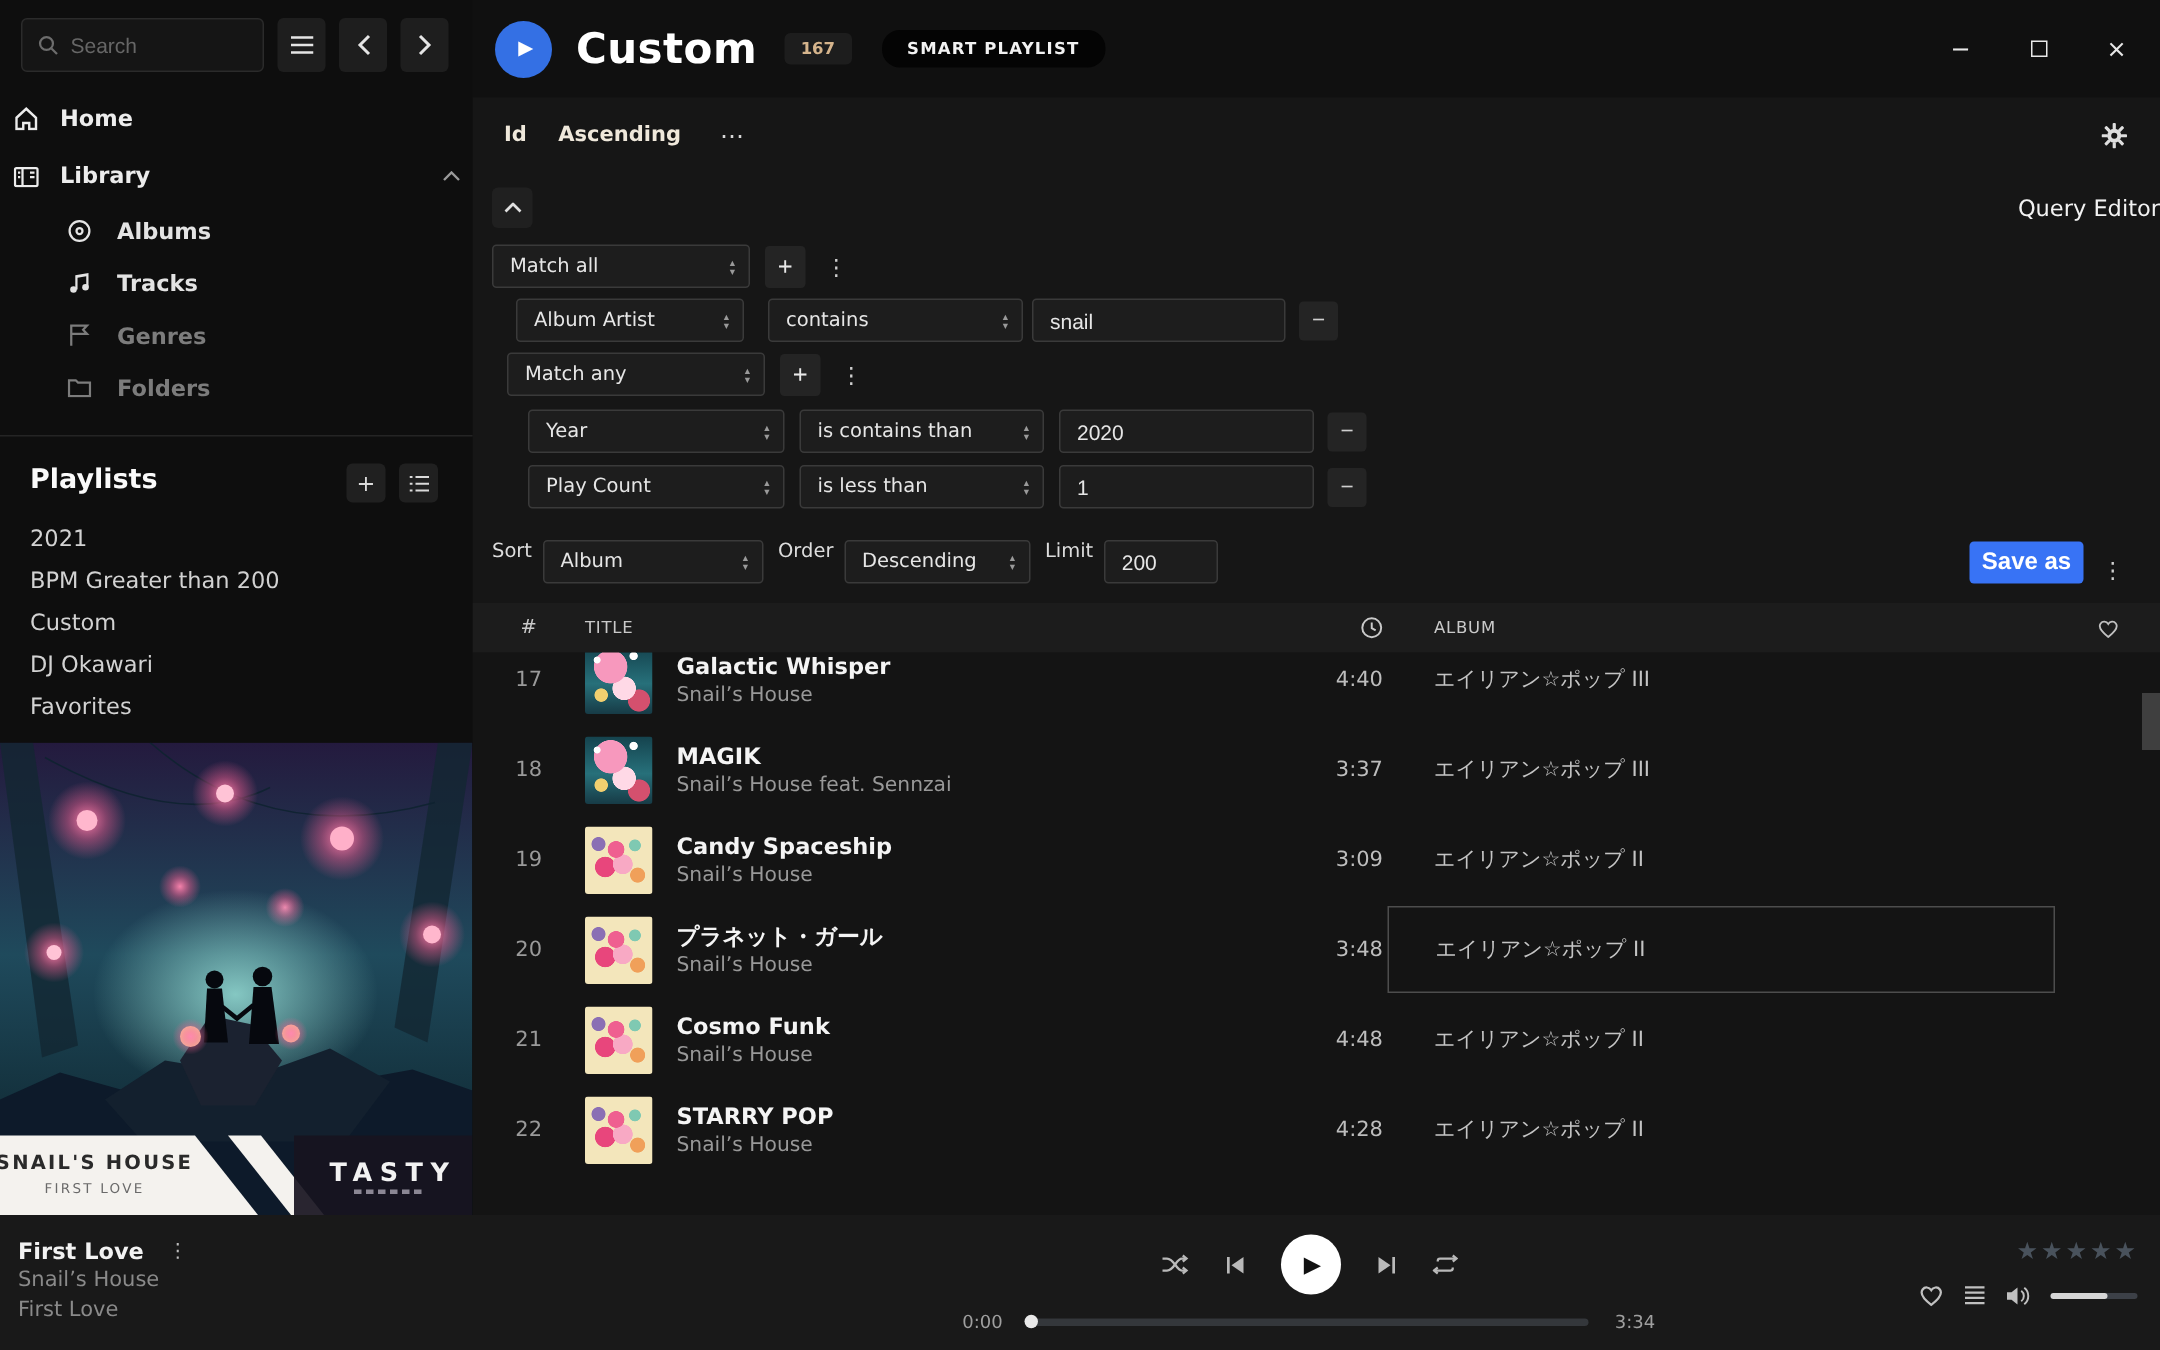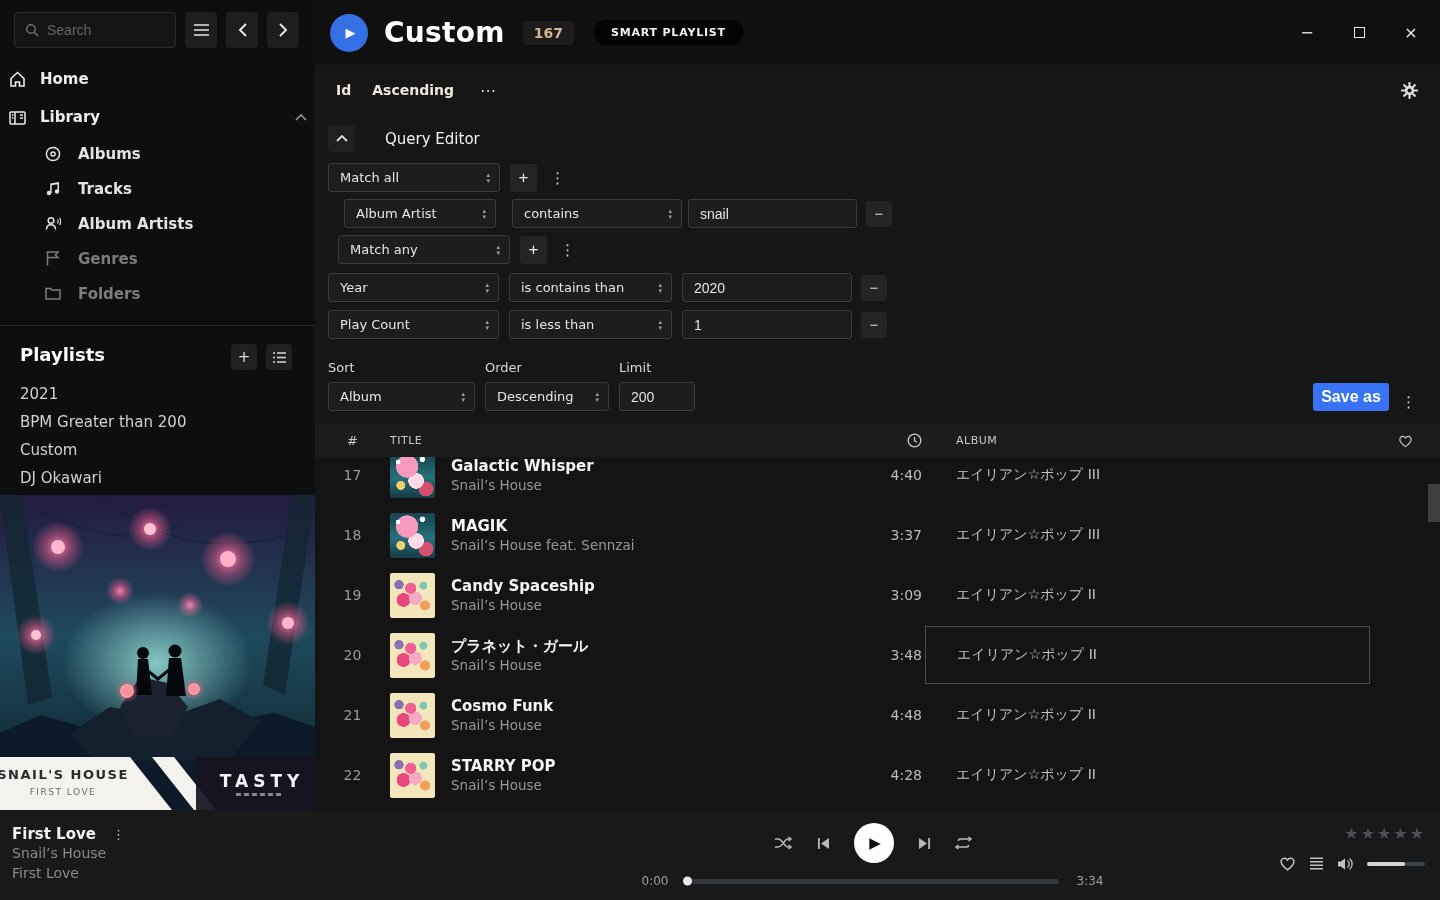--- a/index.html
+++ b/index.html
@@ -31,52 +31,52 @@
   
   .album-art { position:absolute; left:0; bottom:0; width:315px; height:315px; overflow:hidden; }
   .album-art svg { display:block; }
 
   
   .main { position:absolute; left:315px; top:0; width:1125px; height:810px; background:#161616; display:flex; flex-direction:column; }
   .main-header { height:65px; background:#101010; display:flex; align-items:center; padding:0 0 0 15px; flex:none; }
   .hdr-play { width:38px; height:38px; border-radius:50%; background:#3470e4; color:#fff; display:flex; align-items:center; justify-content:center; font-size:13px; cursor:pointer; flex:none; }
   .hdr-play span { margin-left:3px; }
   .hdr-title { font-size:28px; font-weight:800; color:#ffffff; margin-left:16px; letter-spacing:.3px; }
-  .hdr-count { margin-left:18px; background:#1d1d1d; border-radius:4px; padding:4px 11px; font-size:14px; font-weight:bold; color:#d5b48c; }
+  .hdr-count { margin-left:18px; background:#1d1d1d; border-radius:4px; padding:4px 11px; font-size:11px; font-weight:bold; color:#d5b48c; }
   .hdr-badge { margin-left:20px; background:#040404; border-radius:12px; padding:6px 17px; font-size:11px; font-weight:bold; letter-spacing:.8px; color:#f2f2f2; }
   .win-controls { margin-left:auto; display:flex; align-items:center; gap:24px; padding-right:15px; color:#e8e8e8; }
   .win-btn { width:28px; height:28px; display:flex; align-items:center; justify-content:center; font-size:16px; cursor:pointer; }
   .win-max { width:11px; height:11px; border:1.5px solid #e8e8e8; }
 
   .main-toolbar { height:50px; display:flex; align-items:center; padding:0 22px 0 21px; flex:none; }
   .tb-sort-field { font-size:14px; font-weight:bold; color:#efe8db; cursor:pointer; }
   .tb-sort-dir { font-size:14px; font-weight:bold; color:#efe8db; margin-left:21px; cursor:pointer; }
   .tb-more { font-size:16px; color:#d8d8d8; margin-left:26px; cursor:pointer; letter-spacing:1px; }
   .tb-gear { margin-left:auto; cursor:pointer; display:flex; }
 
   
   .query { padding:10px 0 0 13px; flex:none; }
-  .q-title-row { display:flex; align-items:center; gap:30px; height:27px; margin-bottom:11px; }
+  .q-title-row { display:flex; align-items:center; gap:30px; height:27px; margin-bottom:11px;justify-content:space-between; }
   .q-collapse { width:27px; height:27px; background:#202020; border-radius:4px; display:flex; align-items:center; justify-content:center; color:#e0e0e0; cursor:pointer; }
   .q-title { font-size:15px; color:#f2f2f2; font-weight:500; }
   .q-row { display:flex; align-items:center; margin-bottom:7px; }
   .sel { height:29px; background:#1d1d1d; border:1px solid #3a3a3a; border-radius:3px; display:flex; align-items:center; justify-content:space-between; padding:0 9px 0 11px; font-size:13px; color:#e6e6e6; cursor:pointer; }
   .sel .arrows { display:flex; flex-direction:column; line-height:6px; font-size:7px; color:#9a9a9a; margin-left:8px; }
   .q-input { height:29px; background:#1d1d1d; border:1px solid #3a3a3a; border-radius:3px; padding:0 11px; font-size:14px; color:#e6e6e6; outline:none; }
   .q-plus { width:27px; height:28px; background:#242424; border-radius:3px; border:none; color:#e8e8e8; font-size:17px; margin-left:10px; cursor:pointer; display:flex; align-items:center; justify-content:center; }
   .q-kebab { margin-left:13px; color:#cfcfcf; font-size:15px; cursor:pointer; background:none; border:none; }
   .q-minus { width:26px; height:26px; background:#242424; border-radius:3px; border:none; color:#cfcfcf; font-size:15px; margin-left:9px; cursor:pointer; display:flex; align-items:center; justify-content:center; }
   .g1-rules { margin-left:16px; }
   .g2-head { margin-left:10px; margin-bottom:9px; }
-  .g2-rules { margin-bottom:8px; }
+  .g2-rules { margin-left:24px; margin-bottom:8px; }
   .w-match { width:172px; }
   .w-field1 { width:152px; } .w-op1 { width:170px; margin-left:16px; } .w-val1 { width:169px; margin-left:6px; }
   .w-field2 { width:171px; } .w-op2 { width:163px; margin-left:10px; } .w-val2 { width:170px; margin-left:10px; }
   .sort-row { display:flex; align-items:flex-end; margin-top:21px; padding-right:16px; }
-  .sort-col { display:flex; flex-direction:column; gap:7px; margin-right:10px; }
+  .sort-col { display:flex; flex-direction:row; gap:7px; margin-right:10px; }
   .sort-label { font-size:13px; color:#dcdcdc; }
   .w-sort { width:147px; } .w-order { width:124px; } .w-limit { width:76px; }
   .save-btn { margin-left:auto; width:76px; height:28px; background:#3873f5; border:none; border-radius:3px; color:#fff; font-size:16px; font-weight:bold; cursor:pointer; margin-right:4px; }
   .save-kebab { background:none; border:none; color:#cfcfcf; font-size:15px; cursor:pointer; padding:0 8px; }
 
   
   .track-header { height:33px; margin-top:13px; background:#1c1c1c; display:grid;
     grid-template-columns:75px 460px 75px 445px 1fr; align-items:center; flex:none; color:#c9c9c9; }
   .th-num { text-align:center; font-size:13px; }
   .th-title { font-size:11px; letter-spacing:.5px; font-weight:500; }
@@ -213,30 +213,20 @@
         </div>
         <div class="lib-item">
           <span class="lib-icon">
             <svg width="14" height="15" viewBox="0 0 14 15" fill="currentColor">
               <circle cx="3" cy="12" r="2.2"></circle>
               <circle cx="11" cy="10.5" r="2.2"></circle>
               <path d="M4.2 12V2.5L13 1v9.5h-1.5V3.2L5.7 4.2V12z"></path>
             </svg>
           </span>
           <span>Tracks</span>
-        </div>
-        <div class="lib-item">
-          <span class="lib-icon">
-            <svg width="16" height="15" viewBox="0 0 16 15" fill="none" stroke="currentColor" stroke-width="1.5">
-              <circle cx="6" cy="4.5" r="2.8"></circle>
-              <path d="M1.5 13.5c0-3 2-4.8 4.5-4.8s4.5 1.8 4.5 4.8"></path>
-              <path d="M12.5 3.5a3.5 3.5 0 010 4M14.5 2a6 6 0 010 7" stroke-width="1.2"></path>
-            </svg>
-          </span>
-          <span>Album Artists</span>
         </div>
         <div class="lib-item dim">
           <span class="lib-icon">
             <svg width="14" height="15" viewBox="0 0 14 15" fill="none" stroke="currentColor" stroke-width="1.5">
               <path d="M1.5 14.5V1h10.5l-2.6 2.8 2.6 2.8H1.5"></path>
             </svg>
           </span>
           <span>Genres</span>
         </div>
         <div class="lib-item dim">

